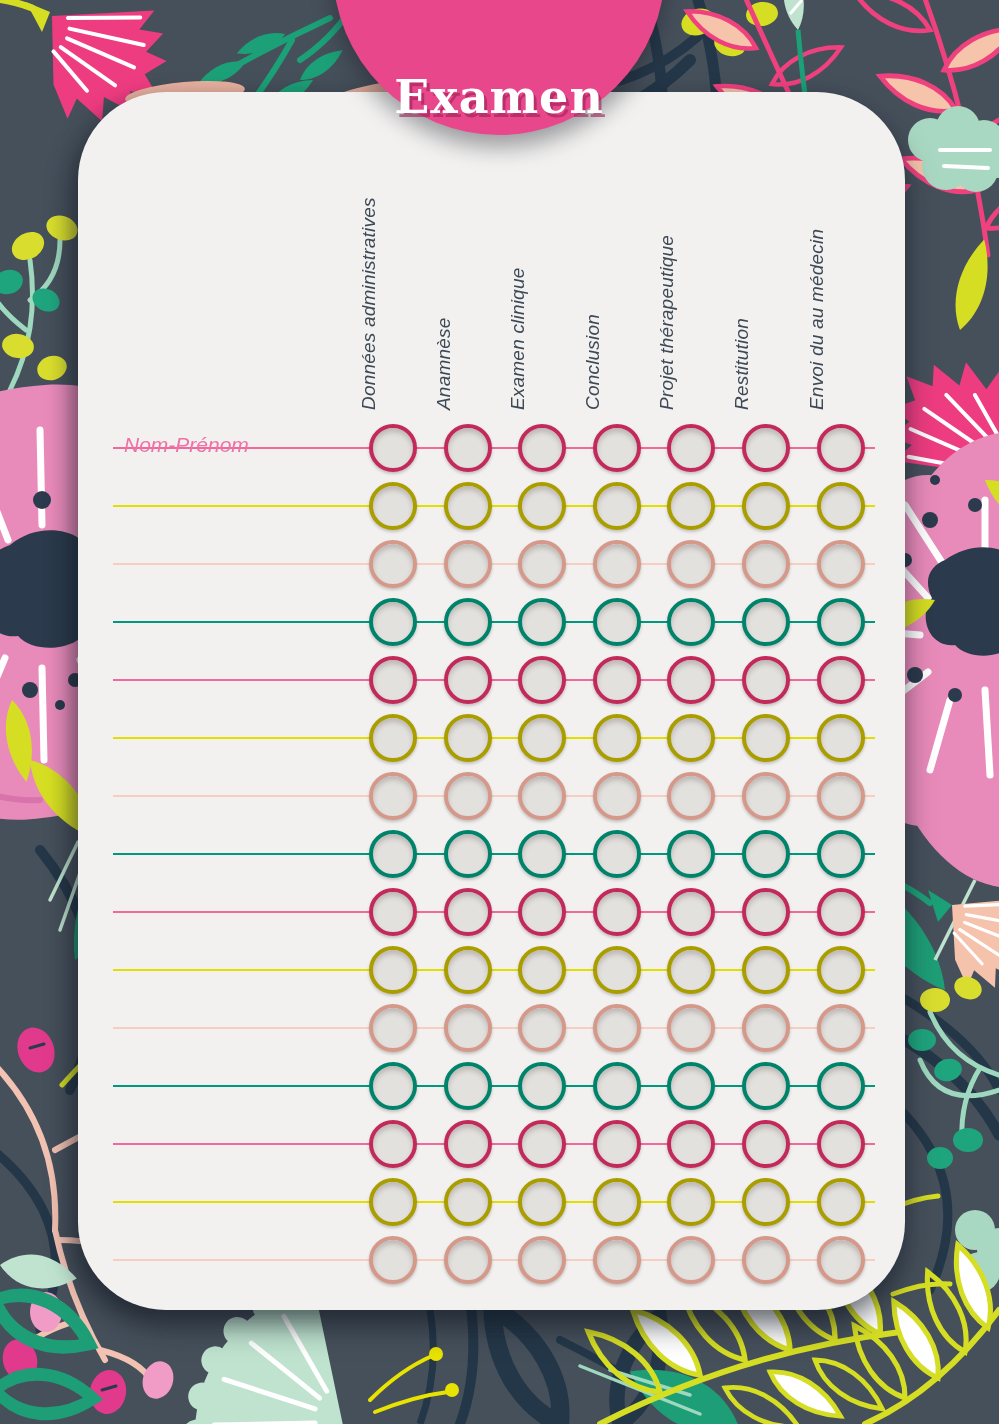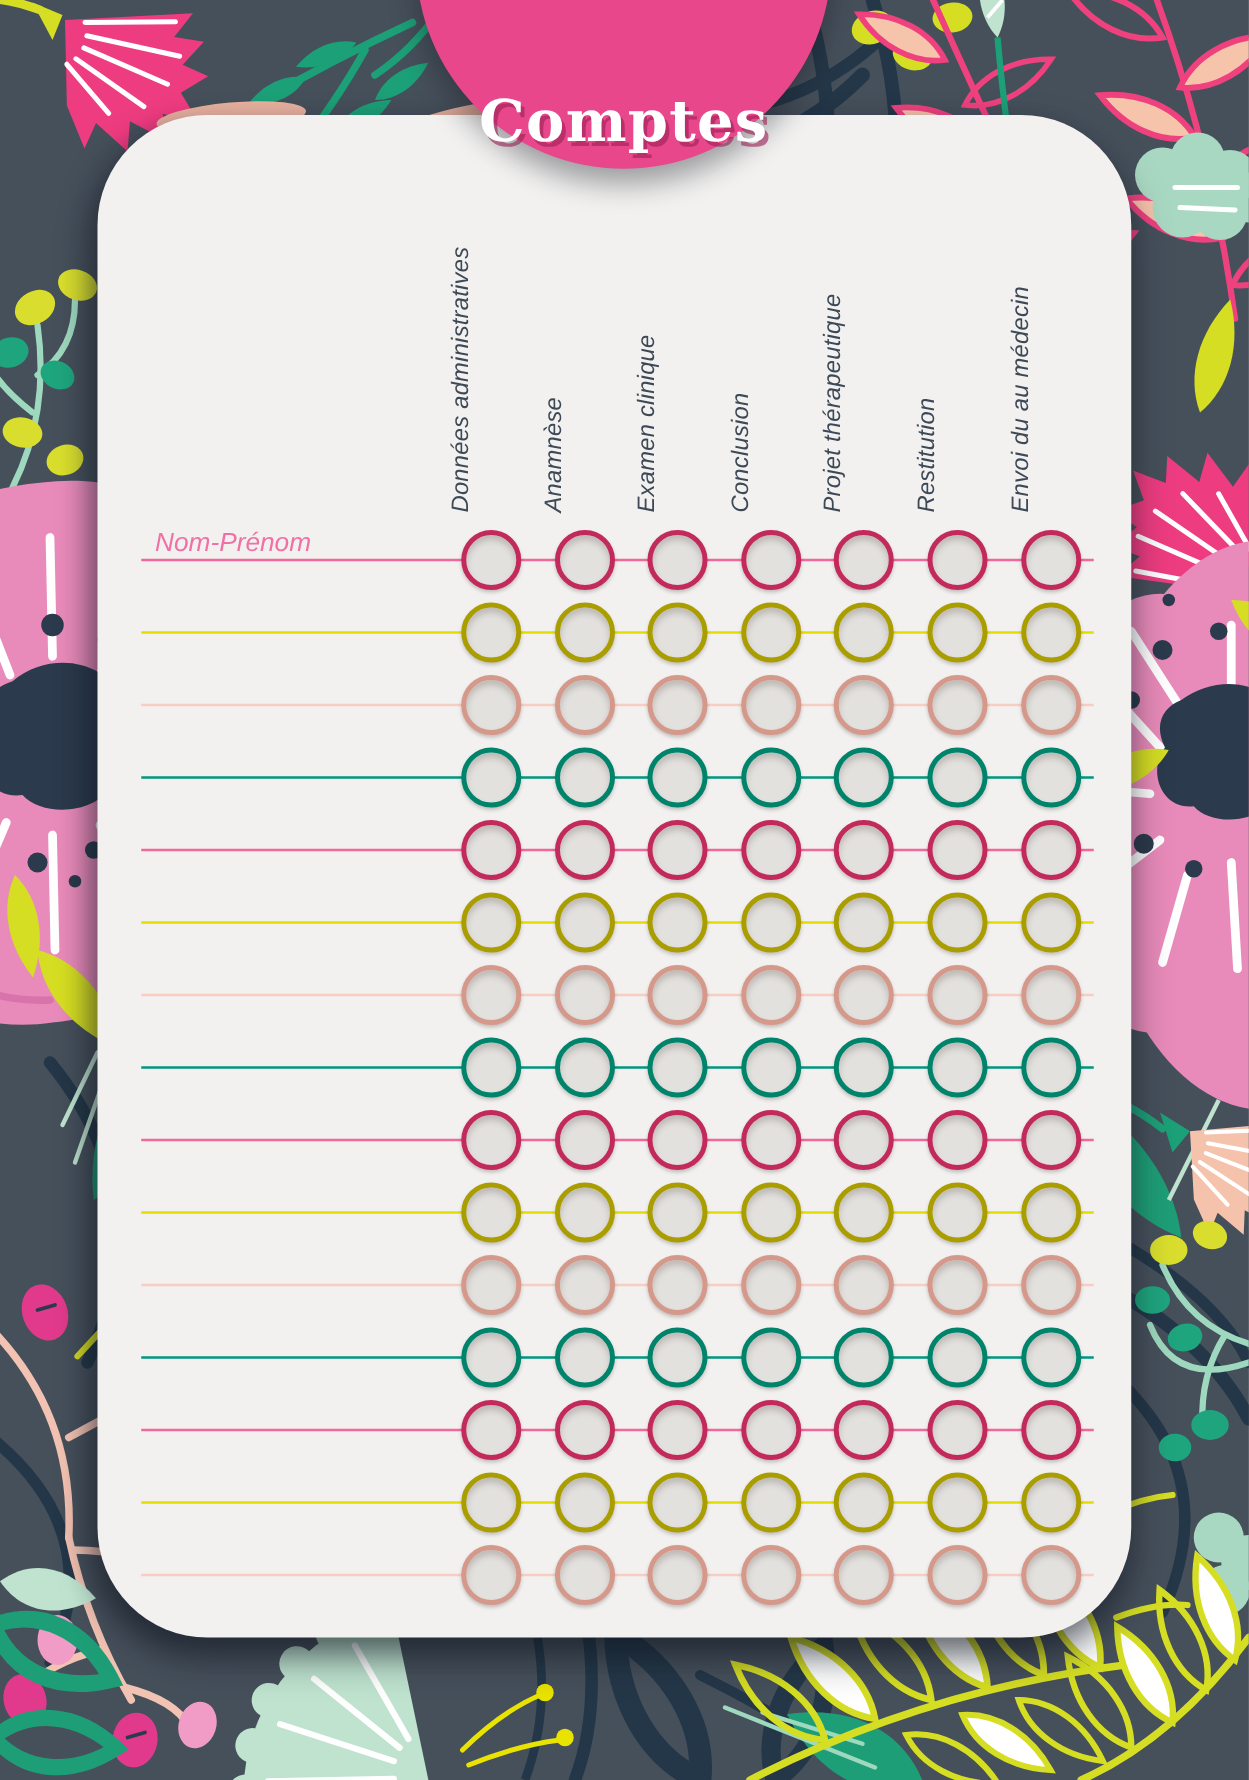--- a/index.html
+++ b/index.html
@@ -5,21 +5,21 @@
   html,body{margin:0;padding:0;}
   .stage{position:relative;width:999px;height:1424px;overflow:hidden;background:#46505B;
          font-family:"Liberation Sans",sans-serif;}
   .bg{position:absolute;left:0;top:0;z-index:0;}
   .card{position:absolute;left:78px;top:92px;width:827px;height:1218px;background:#F2F1F0;
         border-radius:88px;z-index:2;
         box-shadow:0 16px 30px rgba(15,22,32,.5),-8px 8px 20px rgba(15,22,32,.28);}
   .col-header{position:absolute;top:294px;height:24px;line-height:24px;font-size:19px;
         font-style:italic;color:#3D4956;white-space:nowrap;letter-spacing:.2px;
         transform:rotate(-90deg);transform-origin:0 100%;}
-  .name-label{position:absolute;left:46px;top:330px;height:26px;line-height:26px;
+  .name-label{position:absolute;left:46px;top:340px;height:26px;line-height:26px;
         font-size:21px;font-style:italic;color:#EF71A5;z-index:3;}
   .row{position:absolute;left:0;width:100%;height:48px;}
   .row-line{position:absolute;left:35px;width:762px;top:22.5px;height:2.5px;z-index:1;}
   .cell-circle{position:absolute;top:0;width:48px;height:48px;border:4.5px solid #000;
         border-radius:50%;box-sizing:border-box;z-index:2;
         box-shadow:inset 0 4px 5px rgba(60,45,40,.22),0 2px 3px rgba(60,45,40,.25);}
   .badge{position:absolute;left:333px;top:-197px;width:332px;height:332px;border-radius:50%;
         background:#E8478B;z-index:5;box-shadow:0 12px 22px rgba(25,25,35,.4);}
   .badge-text{position:absolute;left:0;right:0;bottom:14px;text-align:center;color:#FFFFFF;
         font-family:"DejaVu Serif",serif;font-weight:bold;font-size:46px;line-height:48px;
@@ -505,17 +505,17 @@
           <div class="cell-circle" style="left: 514.8px; border-color: rgb(212, 153, 138); background: rgb(227, 225, 222);"></div>
           <div class="cell-circle" style="left: 589.4px; border-color: rgb(212, 153, 138); background: rgb(227, 225, 222);"></div>
           <div class="cell-circle" style="left: 664px; border-color: rgb(212, 153, 138); background: rgb(227, 225, 222);"></div>
           <div class="cell-circle" style="left: 738.6px; border-color: rgb(212, 153, 138); background: rgb(227, 225, 222);"></div>
         </div>
       </div>
   </div>
 
   <div class="badge">
     <div class="badge-text">
-      <div>Comptes</div>
+      <div>Examen</div>
     </div>
   </div>
 
 </div>
 
 </body></html>

